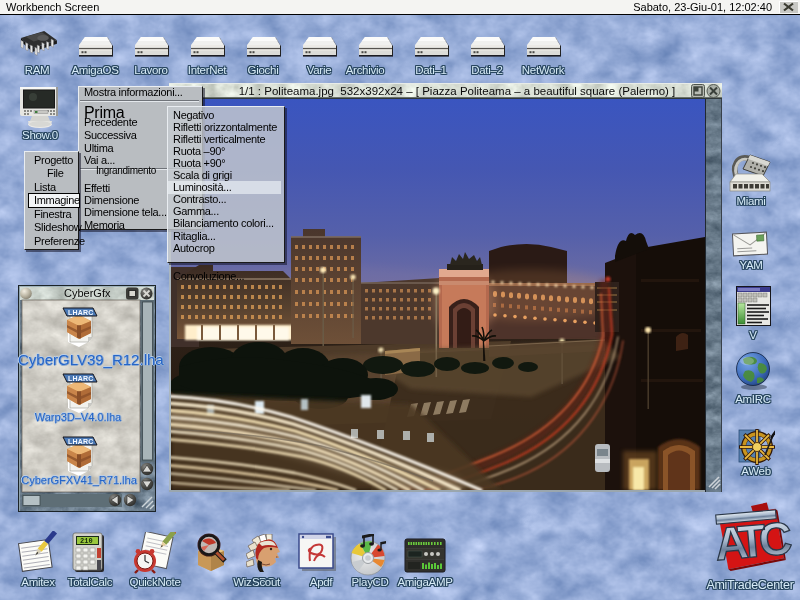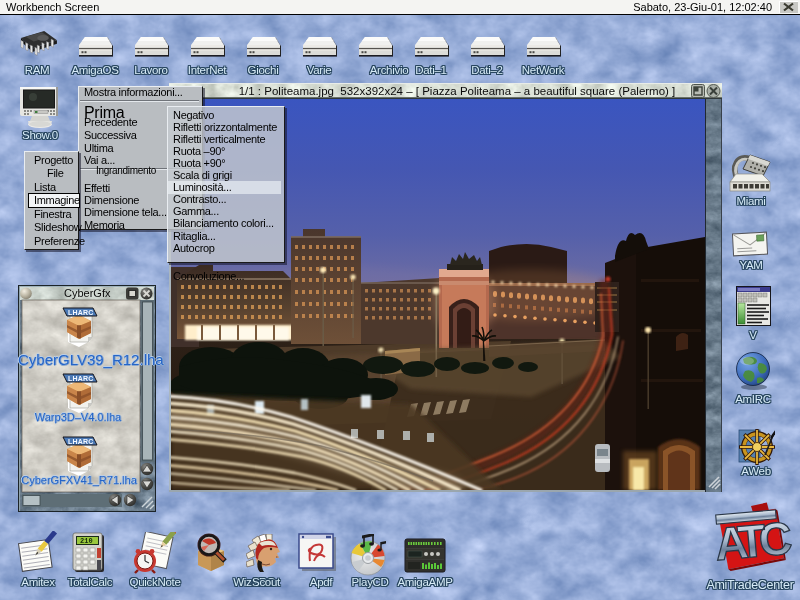--- a/index.html
+++ b/index.html
@@ -110,21 +110,21 @@
       <use href="#diskicon"></use>
     </svg>
   <div class="ilab" style="left:233px;top:64px;width:60px;">Giochi</div>
   <svg class="abs" style="left:301px;top:36px" width="37" height="21">
       <use href="#diskicon"></use>
     </svg>
   <div class="ilab" style="left:289px;top:64px;width:60px;">Varie</div>
   <svg class="abs" style="left:357px;top:36px" width="37" height="21">
       <use href="#diskicon"></use>
     </svg>
-  <div class="ilab" style="left:359px;top:64px;width:60px;">Archivio</div>
+  <div class="ilab" style="left:335px;top:64px;width:60px;">Archivio</div>
   <svg class="abs" style="left:413px;top:36px" width="37" height="21">
       <use href="#diskicon"></use>
     </svg>
   <div class="ilab" style="left:401px;top:64px;width:60px;">Dati–1</div>
   <svg class="abs" style="left:469px;top:36px" width="37" height="21">
       <use href="#diskicon"></use>
     </svg>
   <div class="ilab" style="left:457px;top:64px;width:60px;">Dati–2</div>
   <svg class="abs" style="left:525px;top:36px" width="37" height="21">
       <use href="#diskicon"></use>

